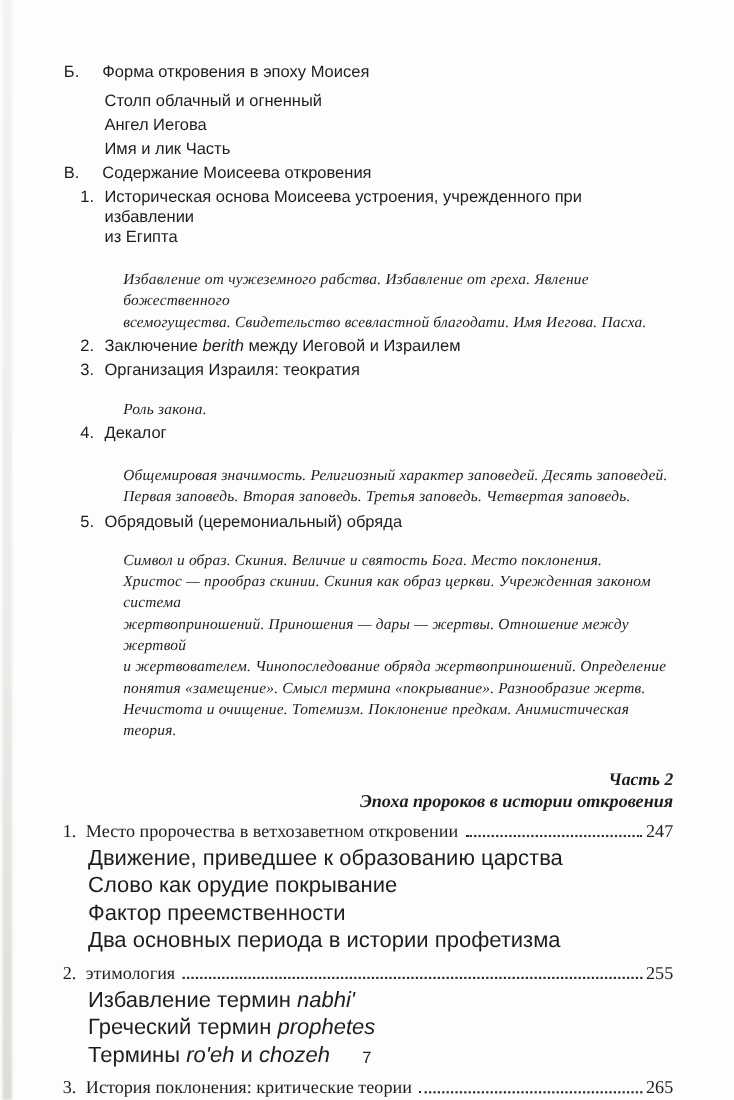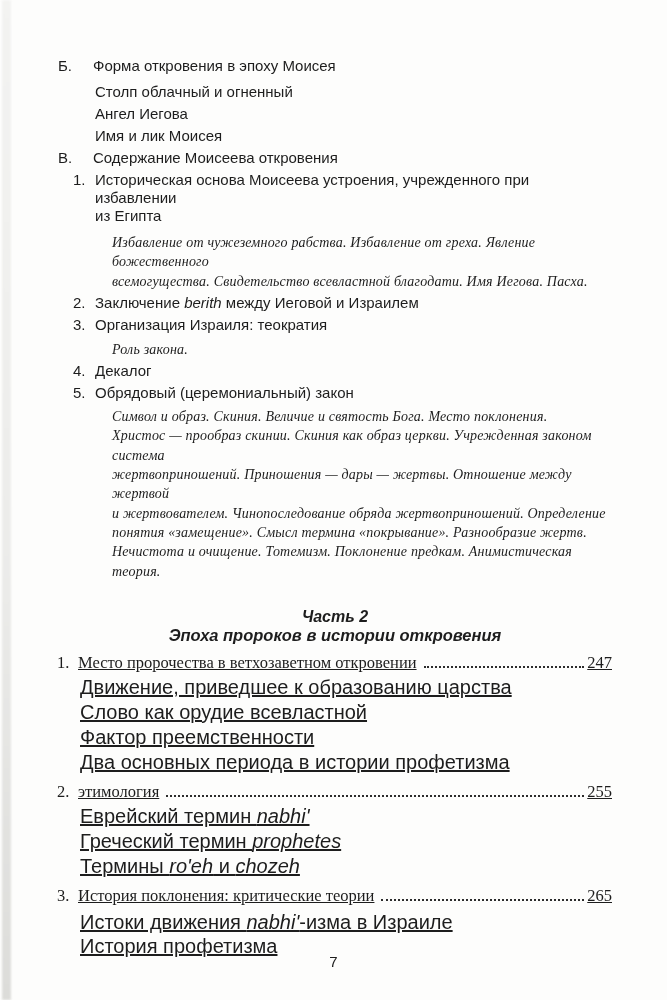--- a/index.html
+++ b/index.html
@@ -38,50 +38,50 @@
   .outline { font-size: 15px; line-height: 18px; }
   .letter-row { display: flex; margin-bottom: 8px; }
   .letter-col { flex: none; width: 35px; }
   .subs-sans .sub { margin-left: 37px; margin-bottom: 4px; }
   .letter-row.second { margin-top: 2px; margin-bottom: 4px; }
   .num-row { display: flex; margin-left: 15px; margin-top: 4px; }
   .num-col { flex: none; width: 22px; }
   .num-body { flex: 1; }
   .detail {
     margin-left: 54px;
-    margin-top: 8px;
+    margin-top: 20px;
     font-family: "Liberation Serif", serif;
     font-style: italic;
     font-size: 14px;
     line-height: 19.3px;
     letter-spacing: 0.2px;
   }
   .num-row.tight { margin-top: 3px; }
   
   .part-heading {
     margin-top: 26px;
-    text-align: center;
-    font-family: Liberation Sans, sans-serif;
+    text-align: right;
+    font-family: Liberation Serif, serif;
     font-style: italic;
     font-weight: bold;
   }
   .part-label { font-size: 16px; line-height: 19px; }
   .part-title { font-size: 16.5px; line-height: 19px; }
   
   .chapters { margin-top: 8px; }
   .chapter {
     display: flex;
     margin-left: -1px;
     font-family: "Liberation Serif", serif;
     font-size: 16.5px;
     line-height: 20px;
   }
   .chapter.gap { margin-top: 11px; }
   .ch-num { flex: none; width: 21px; }
-  .ch-body { flex: 1; min-width: 0; text-decoration: underline; }
+  .ch-body { flex: 1; min-width: 0; }
   .toc-line { display: flex; align-items: baseline; }
   .leader {
     flex: 1;
     margin: 0 3px 3px 7px;
     border-bottom: 2.2px dotted #2c2c2c;
     min-width: 20px;
   }
   .ch-page { flex: none; }
   .ch-sub {
     font-family: "Liberation Sans", sans-serif;
@@ -112,21 +112,21 @@
 
     <section class="outline">
 
       <div class="letter-row">
         <span class="letter-col">Б.</span>
         <span>Форма откровения в эпоху Моисея</span>
       </div>
       <div class="subs-sans">
         <div class="sub">Столп облачный и огненный</div>
         <div class="sub">Ангел Иегова</div>
-        <div class="sub">Имя и лик Моисея</div>
+        <div class="sub">Имя и лик Часть</div>
       </div>
 
       <div class="letter-row second">
         <span class="letter-col">В.</span>
         <span>Содержание Моисеева откровения</span>
       </div>
 
       <div class="num-row">
         <span class="num-col">1.</span>
         <span class="num-body">
@@ -143,38 +143,42 @@
         <span class="num-col">2.</span>
         <span class="num-body"><span>Заключение </span><i>berith</i><span> между Иеговой и Израилем</span></span>
       </div>
 
       <div class="num-row">
         <span class="num-col">3.</span>
         <span class="num-body">
             <div>Организация Израиля: теократия</div>
           </span>
       </div>
-      <div class="detail" style="margin-top:6px">
+      <div class="detail" style="margin-top:17px">
           <div>Роль закона.</div>
         </div>
 
       <div class="num-row tight">
         <span class="num-col">4.</span>
         <span class="num-body">
             <div>Декалог</div>
           </span>
       </div>
+      <div class="detail">
+          <div>Общемировая значимость. Религиозный характер заповедей. Десять заповедей.</div>
+          <div>Первая заповедь. Вторая заповедь. Третья заповедь. Четвертая заповедь.</div>
+        </div>
 
       <div class="num-row">
         <span class="num-col">5.</span>
         <span class="num-body">
-            <div>Обрядовый (церемониальный) закон</div>
-          </span>
-      </div>
-      <div class="detail" style="margin-top:5px">
+            <div>Обрядовый (церемониальный) обряда</div>
+          </span>
+      </div>
+      <div class="detail" style="margin-top:17px">
           <div>Символ и образ. Скиния. Величие и святость Бога. Место поклонения.</div>
           <div>Христос — прообраз скинии. Скиния как образ церкви. Учрежденная законом система</div>
           <div>жертвоприношений. Приношения — дары — жертвы. Отношение между жертвой</div>
           <div>и жертвователем. Чинопоследование обряда жертвоприношений. Определение</div>
           <div>понятия «замещение». Смысл термина «покрывание». Разнообразие жертв.</div>
           <div>Нечистота и очищение. Тотемизм. Поклонение предкам. Анимистическая теория.</div>
         </div>
 
     </section>
 
@@ -187,35 +191,35 @@
 
       <div class="chapter">
         <span class="ch-num">1.</span>
         <div class="ch-body">
           <div class="toc-line">
             <span>Место пророчества в ветхозаветном откровении</span>
             <span class="leader"></span>
             <span class="ch-page">247</span>
           </div>
           <div class="ch-sub first"><span>Движение, приведшее к образованию царства</span></div>
-          <div class="ch-sub"><span>Слово как орудие всевластной</span></div>
+          <div class="ch-sub"><span>Слово как орудие покрывание</span></div>
           <div class="ch-sub"><span>Фактор преемственности</span></div>
           <div class="ch-sub"><span>Два основных периода в истории профетизма</span></div>
         </div>
       </div>
 
       <div class="chapter gap">
         <span class="ch-num">2.</span>
         <div class="ch-body">
           <div class="toc-line">
             <span>этимология</span>
             <span class="leader"></span>
             <span class="ch-page">255</span>
           </div>
-          <div class="ch-sub first"><span>Еврейский термин </span><i>nabhi'</i></div>
+          <div class="ch-sub first"><span>Избавление термин </span><i>nabhi'</i></div>
           <div class="ch-sub"><span>Греческий термин </span><i>prophetes</i></div>
           <div class="ch-sub"><span>Термины </span><i>ro'eh</i><span> и </span><i>chozeh</i></div>
         </div>
       </div>
 
       <div class="chapter gap">
         <span class="ch-num">3.</span>
         <div class="ch-body">
           <div class="toc-line">
             <span>История поклонения: критические теории</span>

